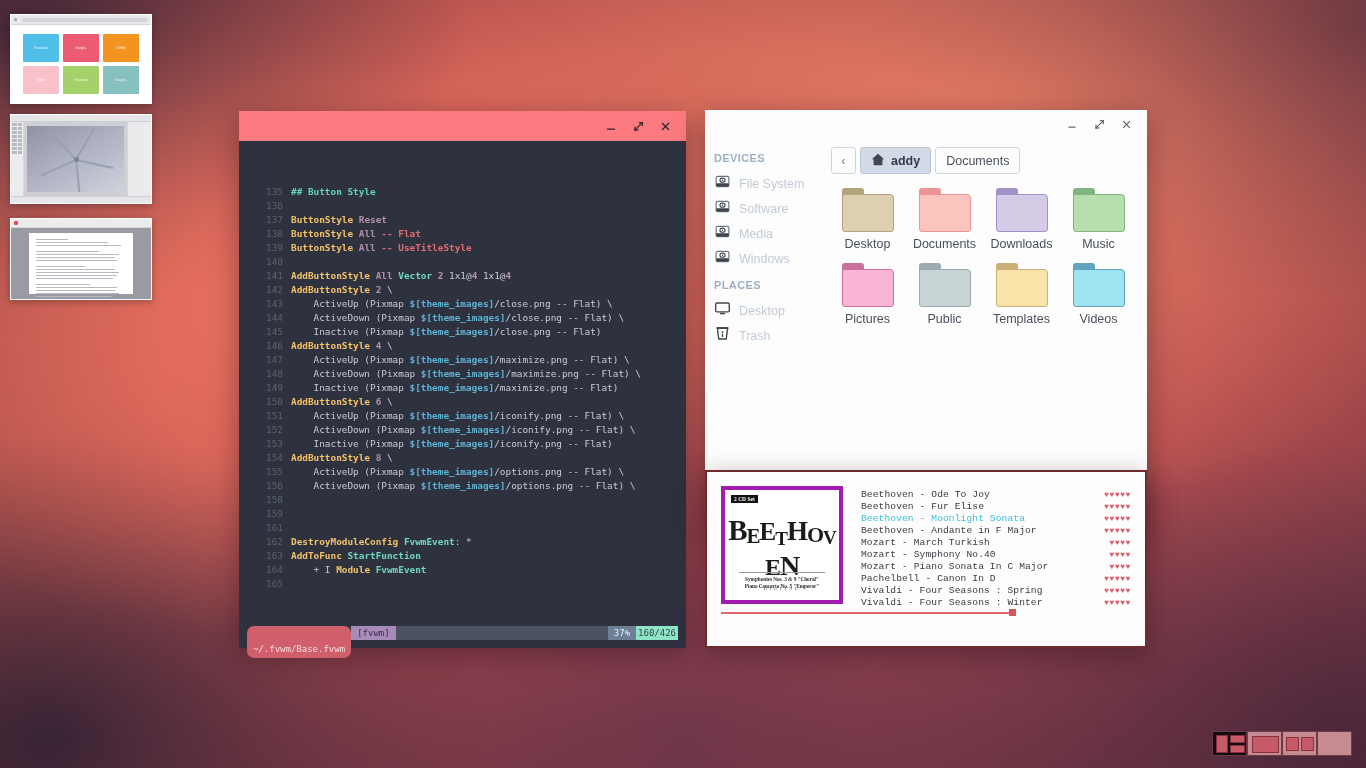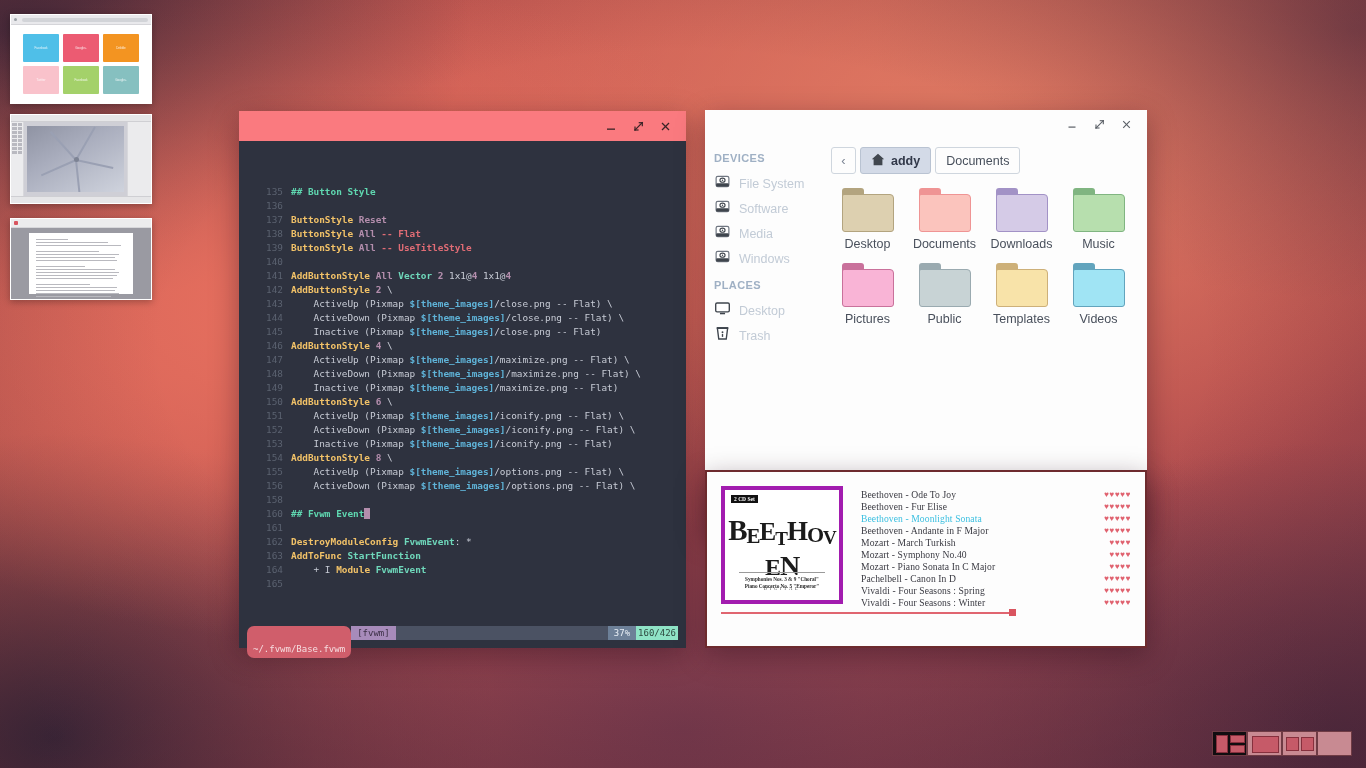--- a/index.html
+++ b/index.html
@@ -144,21 +144,21 @@
   .cover-title span { display:inline-block; }
   .cover-rule { position:absolute; left:14px; right:14px; top:82px; height:1px; background:#9a9a9a; }
   .cover-sub { position:absolute; left:0; right:0; top:86px; text-align:center;
                font-family:"Liberation Serif", serif; font-size:5.2px; color:#2a2a2a;
                line-height:7px; font-weight:bold; }
   .cover-digital { position:absolute; left:0; right:0; bottom:9px; text-align:center;
                    font-family:"Liberation Serif", serif; font-size:4.6px; color:#555;
                    letter-spacing:2.6px; }
   #mp-list { flex:1; padding-top:2px; }
   .mp-row { display:flex; align-items:center; height:12px; }
-  .mp-title { flex:1; font-family:Liberation Serif, serif; font-size:9.6px;
+  .mp-title { flex:1; font-family:Liberation Mono, monospace; font-size:9.6px;
               color:#3a3a42; white-space:pre; letter-spacing:0.1px; }
   .mp-row.playing .mp-title { color:#39bfe0; }
   .mp-rating { font-size:8px; color:#e0626f; letter-spacing:0.6px; white-space:nowrap; }
   #mp-seek { margin:4px 14px 0 14px; height:10px; position:relative; }
   .seek-track { position:absolute; left:0; top:4px; width:294px; height:2px; background:#e06570; }
   .seek-handle { position:absolute; left:288px; top:1px; width:7px; height:7px;
                  background:#d9545f; cursor:pointer; }
 
   
   #pager { position:absolute; left:1212px; top:731px; width:144px; height:25px; display:flex; }
@@ -305,21 +305,21 @@
         <div class="code-line"><span class="ln">148</span><span class="c-tx">    ActiveDown (Pixmap </span><span class="c-var">$[theme_images]</span><span class="c-tx">/maximize.png -- Flat) \</span></div>
         <div class="code-line"><span class="ln">149</span><span class="c-tx">    Inactive (Pixmap </span><span class="c-var">$[theme_images]</span><span class="c-tx">/maximize.png -- Flat)</span></div>
         <div class="code-line"><span class="ln">150</span><span class="c-kw">AddButtonStyle </span><span class="c-pu">6 </span><span class="c-dl">\</span></div>
         <div class="code-line"><span class="ln">151</span><span class="c-tx">    ActiveUp (Pixmap </span><span class="c-var">$[theme_images]</span><span class="c-tx">/iconify.png -- Flat) \</span></div>
         <div class="code-line"><span class="ln">152</span><span class="c-tx">    ActiveDown (Pixmap </span><span class="c-var">$[theme_images]</span><span class="c-tx">/iconify.png -- Flat) \</span></div>
         <div class="code-line"><span class="ln">153</span><span class="c-tx">    Inactive (Pixmap </span><span class="c-var">$[theme_images]</span><span class="c-tx">/iconify.png -- Flat)</span></div>
         <div class="code-line"><span class="ln">154</span><span class="c-kw">AddButtonStyle </span><span class="c-pu">8 </span><span class="c-dl">\</span></div>
         <div class="code-line"><span class="ln">155</span><span class="c-tx">    ActiveUp (Pixmap </span><span class="c-var">$[theme_images]</span><span class="c-tx">/options.png -- Flat) \</span></div>
         <div class="code-line"><span class="ln">156</span><span class="c-tx">    ActiveDown (Pixmap </span><span class="c-var">$[theme_images]</span><span class="c-tx">/options.png -- Flat) \</span></div>
         <div class="code-line"><span class="ln">158</span></div>
-        <div class="code-line"><span class="ln">160</span><span class="c-cm">## Fvwm Event</span><span class="cursor"></span></div>
+        <div class="code-line"><span class="ln">159</span></div>
         <div class="code-line"><span class="ln">161</span></div>
         <div class="code-line"><span class="ln">162</span><span class="c-kw">DestroyModuleConfig </span><span class="c-gn">FvwmEvent</span><span class="c-tx">: *</span></div>
         <div class="code-line"><span class="ln">163</span><span class="c-kw">AddToFunc </span><span class="c-gn">StartFunction</span></div>
         <div class="code-line"><span class="ln">164</span><span class="c-tx">    + I </span><span class="c-kw">Module </span><span class="c-gn">FvwmEvent</span></div>
         <div class="code-line"><span class="ln">165</span></div>
       </div>
     <div id="terminal-statusbar">
       <span class="sb-file">~/.fvwm/Base.fvwm</span>
       <span class="sb-mode">[fvwm]</span>
       <span class="sb-fill"></span>

